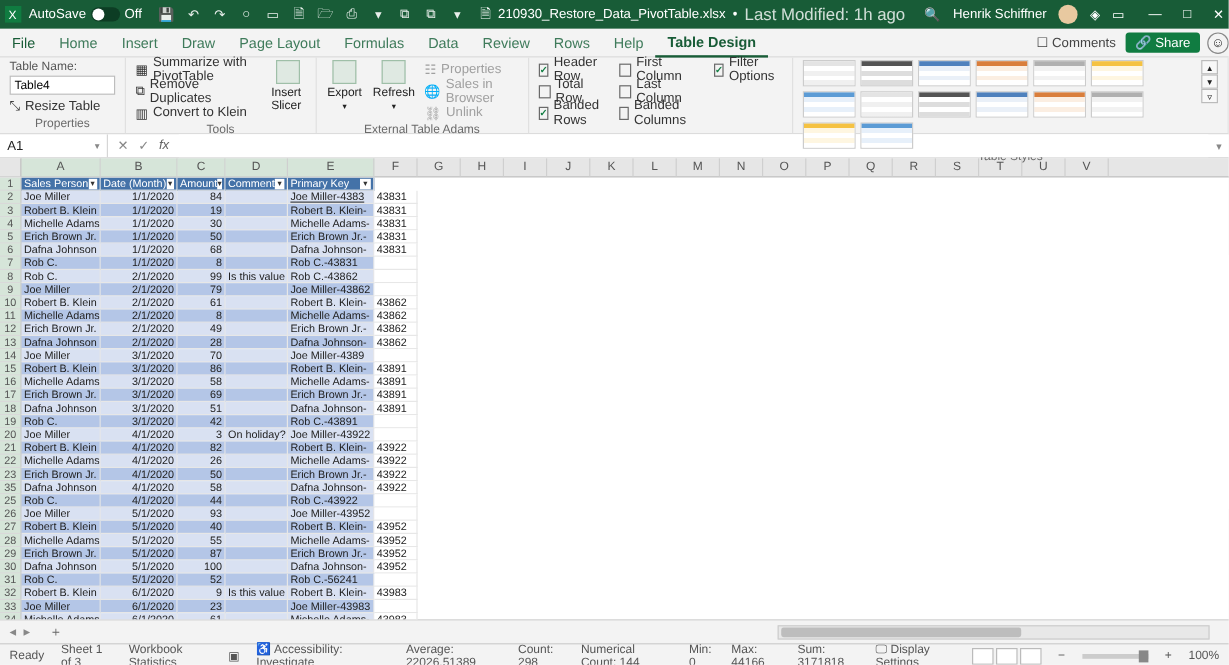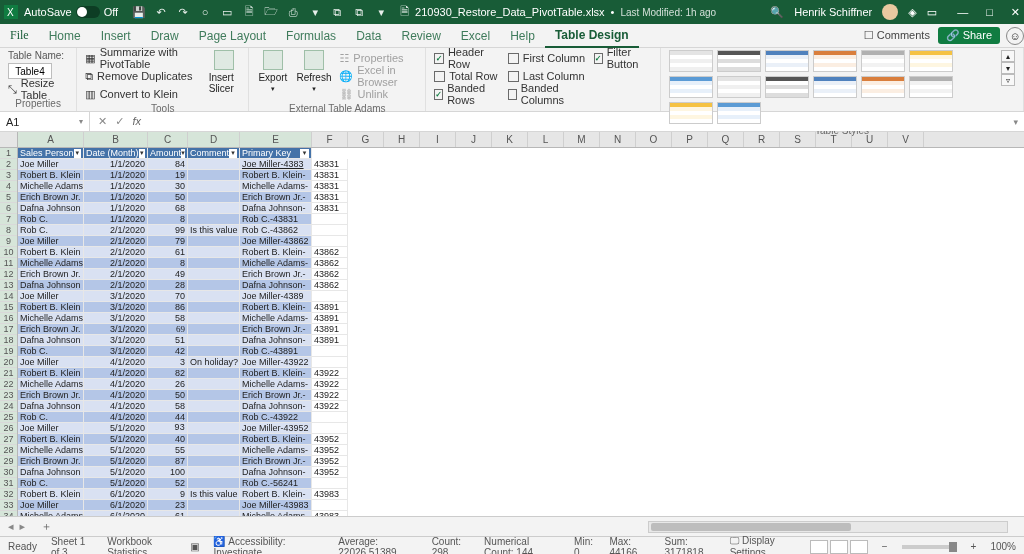--- a/index.html
+++ b/index.html
@@ -8,44 +8,44 @@
 
 .titlebar { background: #185c37; height: 24px; display: flex; align-items: center; color: #fff; font-size: 11px; padding: 0 4px; }
 .titlebar .left-group { display: flex; align-items: center; gap: 6px; }
 .titlebar .icon { width: 14px; height: 14px; display: inline-flex; align-items: center; justify-content: center; }
 .titlebar .autosave { display: flex; align-items: center; gap: 4px; }
 .toggle { width: 24px; height: 12px; background: #0d3d24; border-radius: 6px; position: relative; }
 .toggle::after { content: ""; position: absolute; width: 10px; height: 10px; background: #fff; border-radius: 50%; top: 1px; left: 1px; }
 .titlebar .qat { display: flex; gap: 8px; margin-left: 8px; }
 .qat-btn { width: 14px; height: 14px; display: inline-flex; align-items: center; justify-content: center; opacity: .9; }
 .titlebar .doc { margin-left: 12px; flex: 1; display: flex; align-items: center; gap: 6px; }
-.titlebar .modified { opacity: .8; font-size: 10px; }
+.titlebar .modified { opacity: .8; font-size: 14px; }
 .titlebar .right-group { display: flex; align-items: center; gap: 10px; }
 .avatar { width: 16px; height: 16px; border-radius: 50%; background: #e8c9a0; }
 .win-controls { display: flex; gap: 18px; margin-left: 10px; }
 
 
 .ribbon-tabs { background: #f3f3f3; height: 24px; display: flex; align-items: center; border-bottom: 1px solid #d6d6d6; }
 .ribbon-tabs .tab { padding: 0 10px; height: 24px; display: flex; align-items: center; font-size: 12px; color: #3f7b5b; cursor: pointer; }
-.ribbon-tabs .tab.file { color: #185c37; font-weight: 500; font-family: Liberation Serif, serif; }
+.ribbon-tabs .tab.file { color: #185c37; font-weight: 500; }
 .ribbon-tabs .tab.active { border-bottom: 2px solid #185c37; color: #185c37; font-weight: 600; }
 .ribbon-tabs .spacer { flex: 1; }
 .ribbon-tabs .rbtn { padding: 0 8px; height: 20px; display: flex; align-items: center; gap: 4px; font-size: 11px; color: #444; }
 .share-btn { background: #107c41; color: #fff; border-radius: 3px; padding: 2px 8px; font-size: 11px; }
 .ribbon-tabs .face { width: 18px; height: 18px; border-radius: 50%; border: 1px solid #888; display: inline-flex; align-items: center; justify-content: center; margin-left: 6px; }
 
 
 .ribbon { background: #f3f3f3; height: 64px; display: flex; border-bottom: 1px solid #d6d6d6; }
 .group { border-right: 1px solid #e0e0e0; padding: 2px 8px; display: flex; flex-direction: column; justify-content: space-between; }
 .group-title { font-size: 10px; color: #6a6a6a; text-align: center; padding-top: 1px; }
 .group-body { display: flex; gap: 8px; align-items: flex-start; }
 .stack { display: flex; flex-direction: column; gap: 2px; font-size: 11px; }
 .stack-item { display: flex; align-items: center; gap: 4px; height: 16px; color: #333; cursor: pointer; }
 .stack-item.disabled { color: #a0a0a0; cursor: default; }
-.small-input { width: 44px; height: 16px; border: 1px solid #bdbdbd; font-size: 10px; padding: 0 3px; background: #fff; text-align: center; }
+.small-input { width: 88px; height: 16px; border: 1px solid #bdbdbd; font-size: 10px; padding: 0 3px; background: #fff; }
 .big-btn { display: flex; flex-direction: column; align-items: center; justify-content: center; width: 40px; font-size: 10px; gap: 2px; cursor: pointer; }
 .big-btn .icn { width: 20px; height: 20px; background: #dfe9e2; border: 1px solid #9fbfa8; }
 .checkbox { width: 11px; height: 11px; border: 1px solid #6a6a6a; display: inline-flex; align-items: center; justify-content: center; font-size: 8px; }
 .checkbox.checked::after { content: "✓"; color: #107c41; font-weight: bold; }
 
 
 .style-gallery { display: flex; gap: 4px; flex-wrap: wrap; width: 320px; }
 .style-swatch { width: 44px; height: 22px; border: 1px solid #ccc; background: #fff; position: relative; }
 .style-swatch::before { content: ""; position: absolute; inset: 0; background: linear-gradient(#e4e4e4 20%, #fff 20% 40%, #f0f0f0 40% 60%, #fff 60% 80%, #f0f0f0 80%); }
 .style-swatch.c2::before { background: linear-gradient(#555 20%, #fff 20% 40%, #ddd 40% 60%, #fff 60% 80%, #ddd 80%); }
@@ -162,21 +162,21 @@
 
 <div class="ribbon-tabs" id="ribbon-tabs">
     <div class="tab file">File</div>
     <div class="tab">Home</div>
     <div class="tab">Insert</div>
     <div class="tab">Draw</div>
     <div class="tab">Page Layout</div>
     <div class="tab">Formulas</div>
     <div class="tab">Data</div>
     <div class="tab">Review</div>
-    <div class="tab">Excel</div>
+    <div class="tab">Rows</div>
     <div class="tab">Help</div>
     <div class="tab active">Table Design</div>
     <div class="spacer"></div>
     <div class="rbtn">☐ Comments</div>
     <div class="share-btn">🔗 Share</div>
     <div class="face">☺</div>
   </div>
 
 <div class="ribbon">
   <div class="group">
@@ -229,21 +229,21 @@
           <span>Refresh</span>
           <span style="font-size:7px">▾</span>
         </div>
       <div class="stack">
         <span class="stack-item disabled">
             <span>☷</span>
             <span>Properties</span>
           </span>
         <span class="stack-item disabled">
             <span>🌐</span>
-            <span>Excel in Browser</span>
+            <span>Sales in Browser</span>
           </span>
         <span class="stack-item disabled">
             <span>⛓</span>
             <span>Unlink</span>
           </span>
       </div>
     </div>
     <div class="group-title">External Table Adams</div>
   </div>
 
@@ -273,21 +273,21 @@
             <span>Last Column</span>
           </span>
         <span class="stack-item">
             <span class="checkbox"></span>
             <span>Banded Columns</span>
           </span>
       </div>
       <div class="stack">
         <span class="stack-item">
             <span class="checkbox checked"></span>
-            <span>Filter Button</span>
+            <span>Filter Options</span>
           </span>
       </div>
     </div>
   </div>
 
   <div class="group" style="flex:1">
     <div class="group-body style-gallery-wrap">
       <div class="style-gallery">
         <div class="style-swatch"></div>
         <div class="style-swatch c2"></div>
@@ -372,21 +372,21 @@
       <div class="row-hdr sel">14</div>
       <div class="row-hdr sel">15</div>
       <div class="row-hdr sel">16</div>
       <div class="row-hdr sel">17</div>
       <div class="row-hdr sel">18</div>
       <div class="row-hdr sel">19</div>
       <div class="row-hdr sel">20</div>
       <div class="row-hdr sel">21</div>
       <div class="row-hdr sel">22</div>
       <div class="row-hdr sel">23</div>
-      <div class="row-hdr sel">24</div>
+      <div class="row-hdr sel">35</div>
       <div class="row-hdr sel">25</div>
       <div class="row-hdr sel">26</div>
       <div class="row-hdr sel">27</div>
       <div class="row-hdr sel">28</div>
       <div class="row-hdr sel">29</div>
       <div class="row-hdr sel">30</div>
       <div class="row-hdr sel">31</div>
       <div class="row-hdr sel">32</div>
       <div class="row-hdr sel">33</div>
       <div class="row-hdr sel">34</div>
@@ -530,21 +530,21 @@
         <div class="cell l band-a" style="width: 66px;">Michelle Adams</div>
         <div class="cell r band-a" style="width: 64px;">3/1/2020</div>
         <div class="cell r band-a" style="width: 40px;">58</div>
         <div class="cell l band-a" style="width: 52px;"></div>
         <div class="cell l band-a" style="width: 72px;">Michelle Adams-</div>
         <div class="cell l ovf" style="width: 36px;">43891</div>
       </div>
       <div class="row">
         <div class="cell l band-b" style="width: 66px;">Erich Brown Jr.</div>
         <div class="cell r band-b" style="width: 64px;">3/1/2020</div>
-        <div class="cell r band-b" style="width: 40px; font-family: Liberation Serif, serif;">69</div>
+        <div class="cell r band-b" style="width: 40px;">69</div>
         <div class="cell l band-b" style="width: 52px;"></div>
         <div class="cell l band-b" style="width: 72px;">Erich Brown Jr.-</div>
         <div class="cell l ovf" style="width: 36px;">43891</div>
       </div>
       <div class="row">
         <div class="cell l band-a" style="width: 66px;">Dafna Johnson</div>
         <div class="cell r band-a" style="width: 64px;">3/1/2020</div>
         <div class="cell r band-a" style="width: 40px;">51</div>
         <div class="cell l band-a" style="width: 52px;"></div>
         <div class="cell l band-a" style="width: 72px;">Dafna Johnson-</div>
@@ -602,21 +602,21 @@
         <div class="cell l band-b" style="width: 66px;">Rob C.</div>
         <div class="cell r band-b" style="width: 64px;">4/1/2020</div>
         <div class="cell r band-b" style="width: 40px;">44</div>
         <div class="cell l band-b" style="width: 52px;"></div>
         <div class="cell l band-b" style="width: 72px;">Rob C.-43922</div>
         <div class="cell l ovf" style="width: 36px;"></div>
       </div>
       <div class="row">
         <div class="cell l band-a" style="width: 66px;">Joe Miller</div>
         <div class="cell r band-a" style="width: 64px;">5/1/2020</div>
-        <div class="cell r band-a" style="width: 40px; font-family: Liberation Mono, monospace;">93</div>
+        <div class="cell r band-a" style="width: 40px;">93</div>
         <div class="cell l band-a" style="width: 52px;"></div>
         <div class="cell l band-a" style="width: 72px;">Joe Miller-43952</div>
         <div class="cell l ovf" style="width: 36px;"></div>
       </div>
       <div class="row">
         <div class="cell l band-b" style="width: 66px;">Robert B. Klein</div>
         <div class="cell r band-b" style="width: 64px;">5/1/2020</div>
         <div class="cell r band-b" style="width: 40px;">40</div>
         <div class="cell l band-b" style="width: 52px;"></div>
         <div class="cell l band-b" style="width: 72px;">Robert B. Klein-</div>

